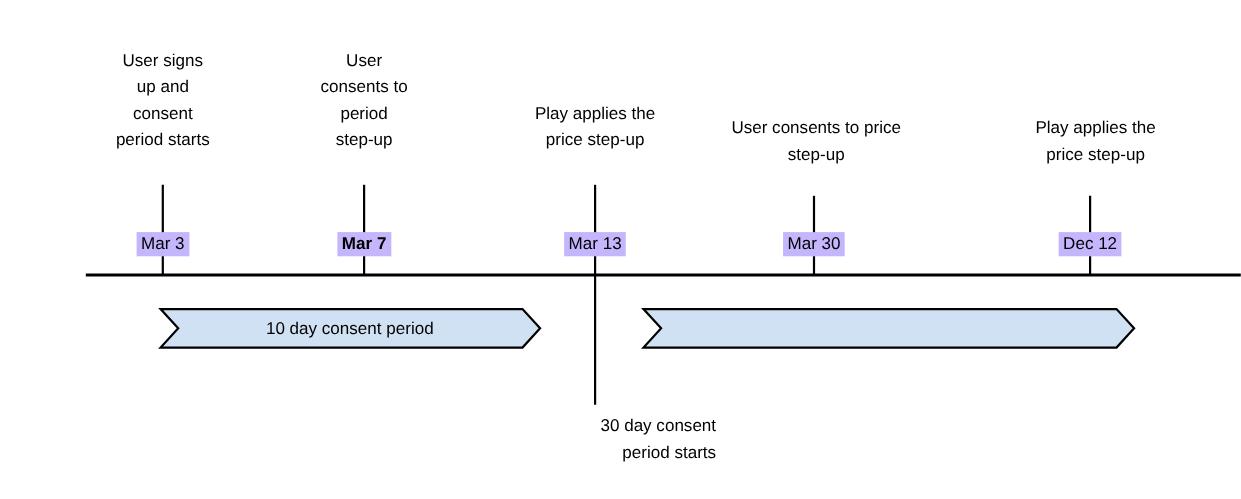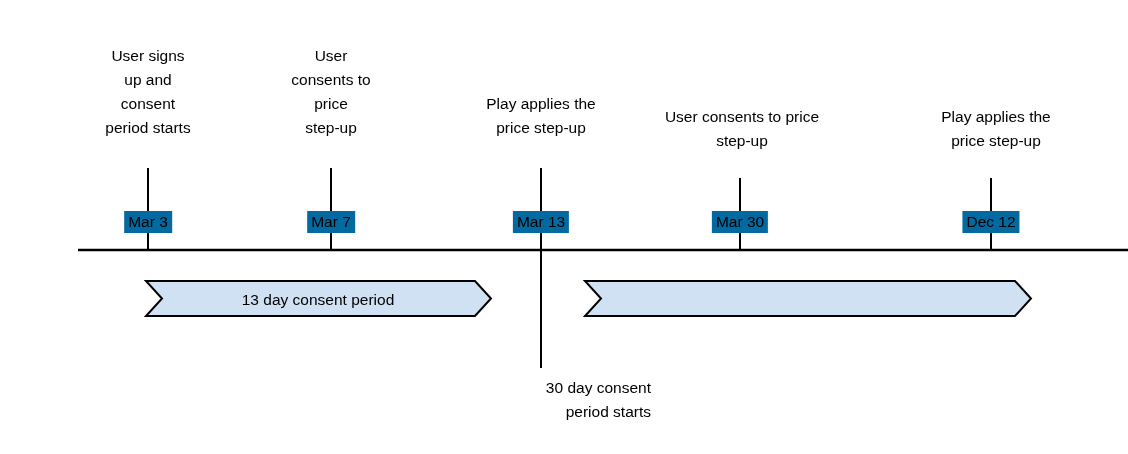--- a/index.html
+++ b/index.html
@@ -32,21 +32,21 @@
     font-size: 15.5px;
     line-height: 24px;
     color: #000000;
     white-space: pre-line;
     transform: translateX(-50%);
   }
   
   .date-chip {
     position: absolute;
     transform: translateX(-50%);
-    background: #0369a1;
+    background: #c4b5fd;
     color: #000000;
     font-size: 15.5px;
     line-height: 19px;
     padding: 1px 4px 2px 4px;
     white-space: nowrap;
   }
   
   .banner-text {
     position: absolute;
     transform: translate(-50%, -50%);
@@ -91,42 +91,42 @@
 
   <div class="layer">
 
     <div class="event-label" style="left:100px; top:44px; width:190px;">User signs
 up and
 consent
 period starts</div>
 
     <div class="event-label" style="left:283px; top:44px; width:190px;">User
 consents to
-price
+period
 step-up</div>
 
     <div class="event-label" style="left:493px; top:92px; width:200px;">Play applies the
 price step-up</div>
 
     <div class="event-label" style="left:694px; top:105px; width:250px;">User consents to price
 step-up</div>
 
     <div class="event-label" style="left:948px; top:105px; width:210px;">Play applies the
 price step-up</div>
 
     <div class="date-chip" style="left:100px; top:211px;">Mar 3</div>
 
-    <div class="date-chip" style="left:283px; top:211px;">Mar 7</div>
+    <div class="date-chip" style="left:283px; top:211px;font-weight:bold;">Mar 7</div>
 
     <div class="date-chip" style="left:493px; top:211px;">Mar 13</div>
 
     <div class="date-chip" style="left:692px; top:211px;">Mar 30</div>
 
     <div class="date-chip" style="left:943px; top:211px;">Dec 12</div>
 
-    <div class="banner-text" style="left:270px; top:299px;">13 day consent period</div>
+    <div class="banner-text" style="left:270px; top:299px;">10 day consent period</div>
 
 
     <div class="below-label" style="left:493px; top:376px; width:220px;">30 day consent
 period starts</div>
 
   </div>
 </div>
 
 </body></html>

